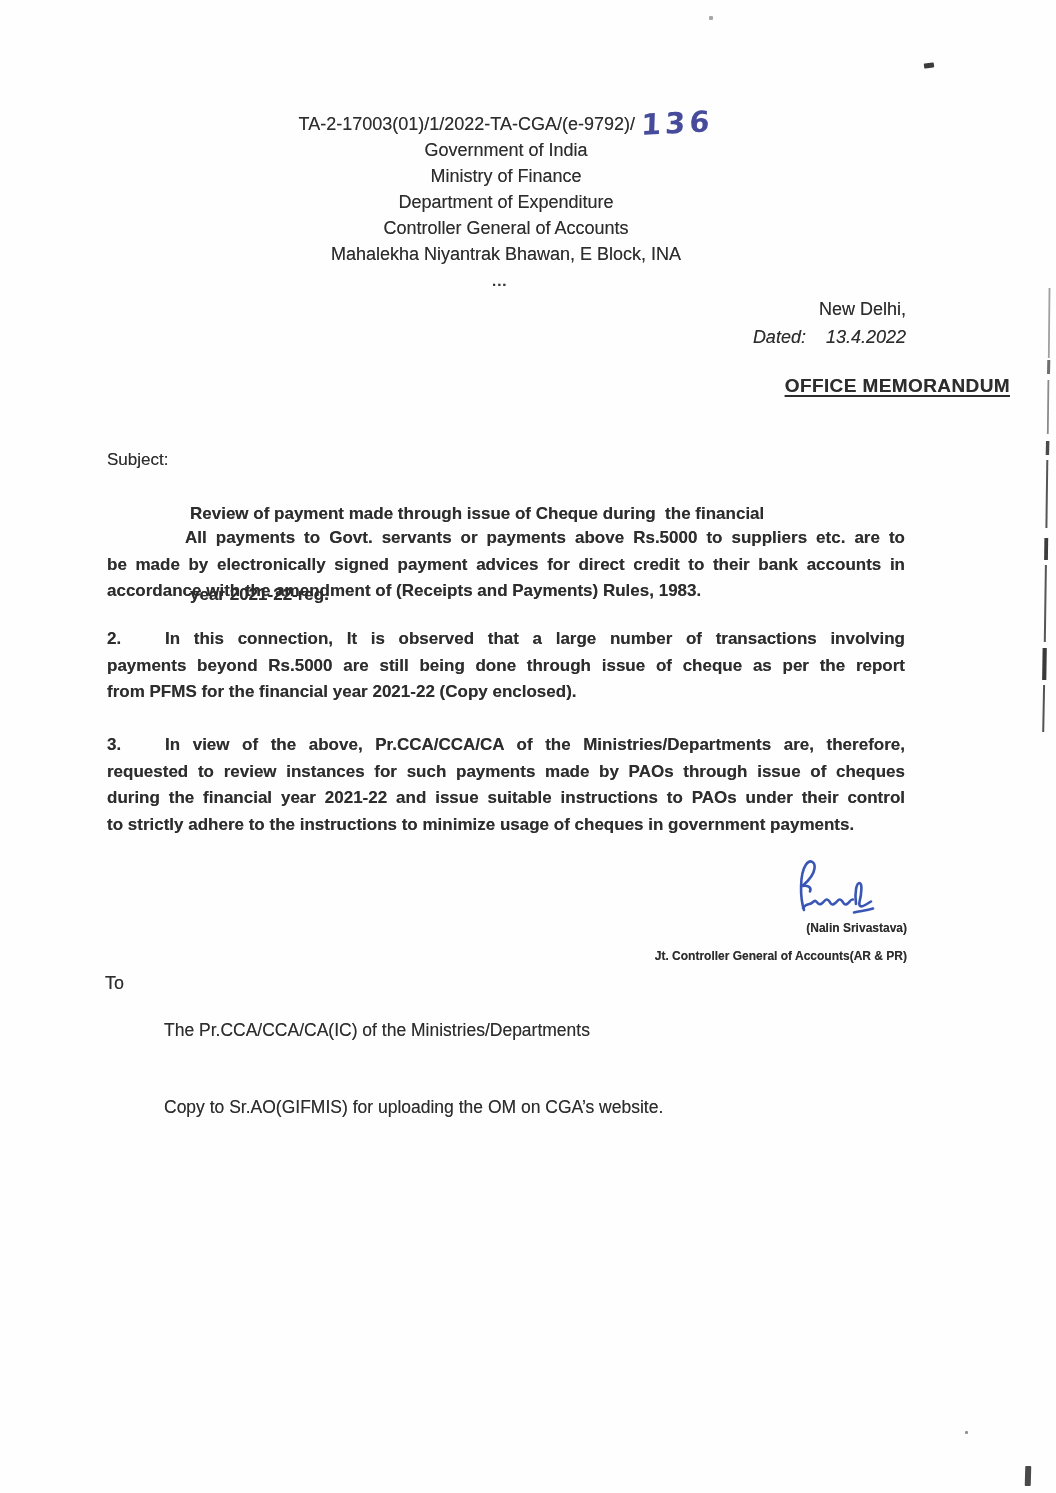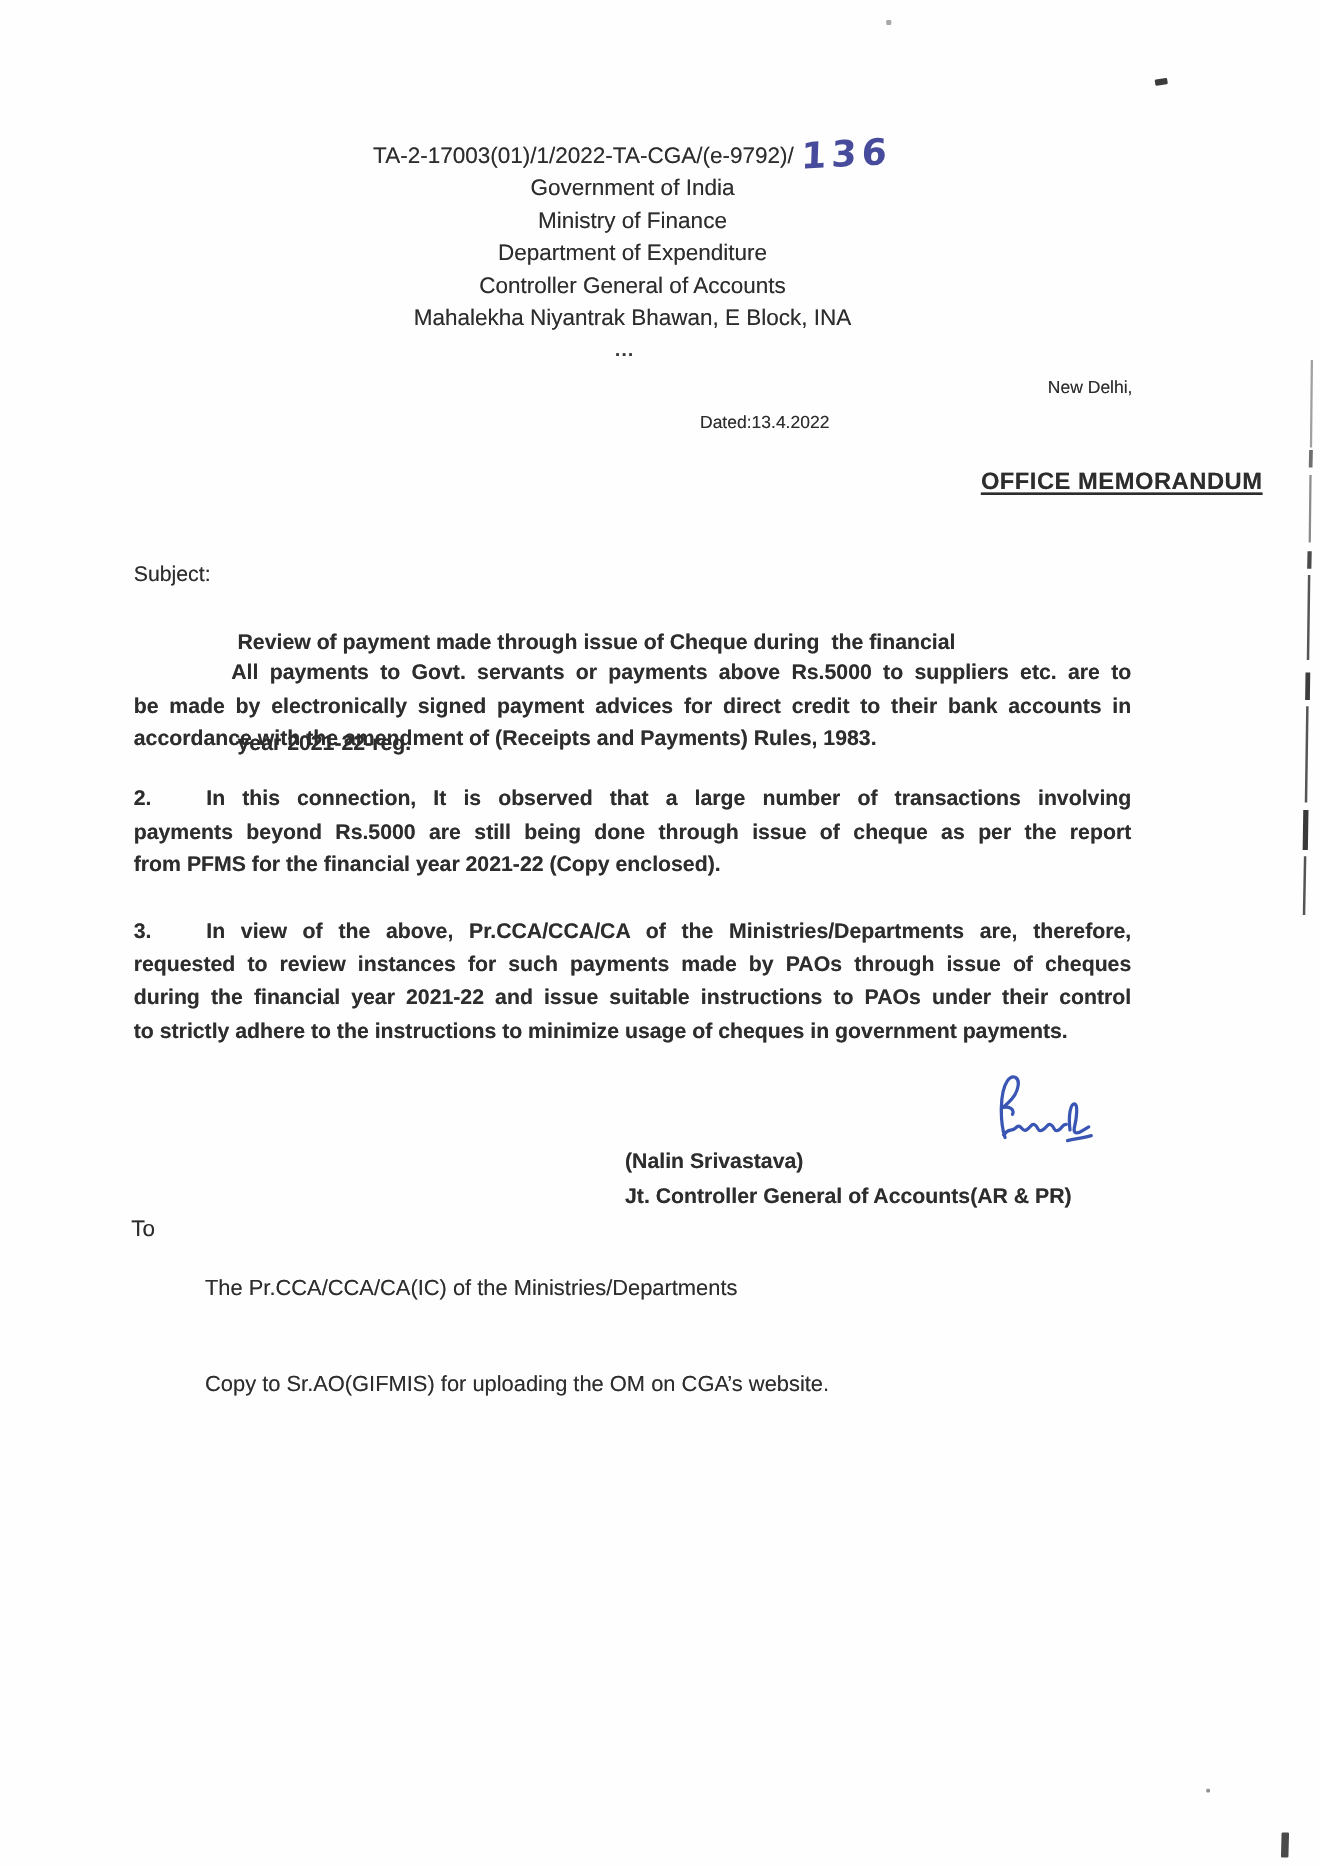--- a/index.html
+++ b/index.html
@@ -15,42 +15,42 @@
   .hdr{left:0;top:111px;width:1012px;text-align:center;font-size:18px;line-height:26px;}
   .refline{white-space:nowrap;}
   .hw-num{
     display:inline-block;color:#474b9b;font-family:"DejaVu Sans",sans-serif;
     font-size:29px;font-weight:bold;letter-spacing:4px;line-height:20px;
     transform:rotate(-3deg) skewX(-5deg);vertical-align:-3px;margin-left:6px;
     text-shadow:none;
   }
   .dots{left:492px;top:272px;font-size:15px;font-weight:bold;letter-spacing:1px;color:#3a3a3a;}
 
-  .dateblock{left:560px;top:296px;width:346px;text-align:right;font-size:14px;line-height:27.5px;}
-  .datedrow{display:flex;justify-content:flex-start;}
+  .dateblock{left:560px;top:296px;width:346px;text-align:right;font-size:18px;line-height:27.5px;}
+  .datedrow{display:flex;justify-content:flex-end;gap:20px;font-style:italic;}
 
   .title{
     left:0;top:375px;width:1010px;text-align:right;font-size:19px;font-weight:bold;
     letter-spacing:.4px;
   }
   .title span{text-decoration:underline;text-underline-offset:3px;text-decoration-thickness:1.5px;}
 
   .subj-label{left:107px;top:446px;font-size:17px;font-weight:normal;line-height:27px;}
   .subj-lines{left:190px;top:446px;width:680px;font-size:17px;font-weight:bold;line-height:27px;white-space:pre-wrap;}
 
   .para{width:798px;left:107px;font-size:17px;line-height:26.5px;}
   .p1{top:525px;}
   .p2{top:626px;}
   .p3{top:732px;}
   .jline{text-align:justify;text-align-last:justify;font-weight:bold;}
   .jline.last{text-align-last:left;}
   .jline.indent{text-indent:78px;}
   .pnum{display:inline-block;width:58px;}
 
-  .sigblock{left:500px;top:915px;width:407px;text-align:left;font-size:17px;font-weight:bold;line-height:27.5px;}
+  .sigblock{left:500px;top:915px;width:407px;text-align:right;font-size:12px;font-weight:bold;line-height:27.5px;}
 
   .to-label{left:105px;top:971px;font-size:18px;line-height:24px;}
   .recipient{left:164px;top:1018px;font-size:17.5px;line-height:24px;}
   .copynote{left:164px;top:1095px;font-size:17.5px;line-height:24px;}
 
   
   .speck-top{left:709px;top:16px;width:4px;height:4px;background:#8a8a8a;border-radius:1px;opacity:.75;}
   .dash-topright{left:924px;top:63px;width:10px;height:5px;background:#3c3c3c;border-radius:1px;transform:rotate(-8deg);}
   .speck-bottom{left:965px;top:1431px;width:3px;height:3px;background:#777;border-radius:1px;opacity:.8;}
   .mark-bottomright{left:1025px;top:1466px;width:6px;height:20px;background:#4a4a4a;border-radius:1px;transform:rotate(1.5deg);}

